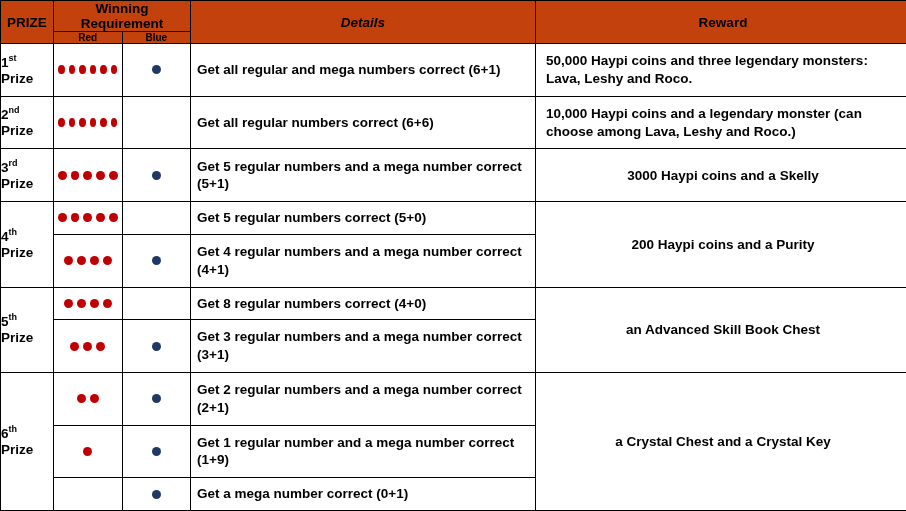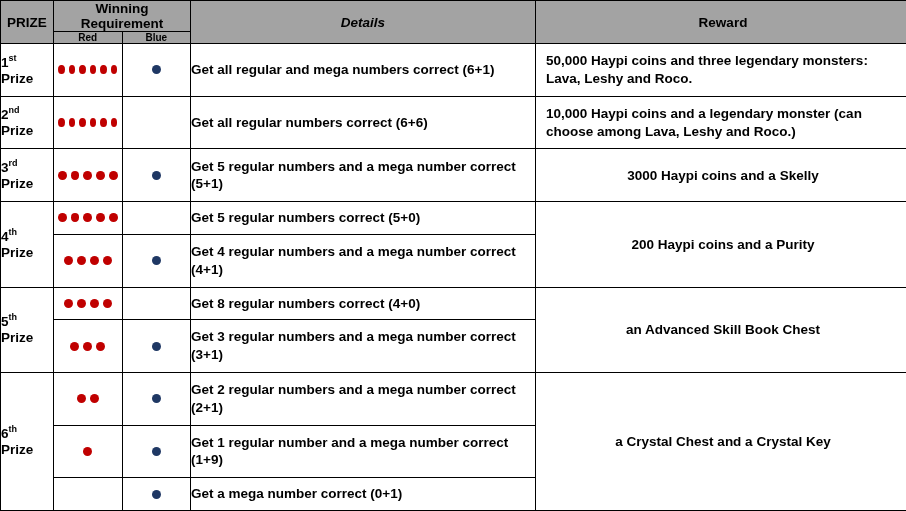--- a/index.html
+++ b/index.html
@@ -19,21 +19,21 @@
     height: 511px;
     table-layout: fixed;
   }
   .prize-table td, .prize-table th {
     border: 1px solid #000000;
     padding: 0;
     vertical-align: middle;
   }
   
   thead th {
-    background: #a3a3a3;
+    background: #c2410c;
     font-weight: bold;
     font-size: 13.5px;
     color: #000000;
     text-align: center;
   }
   th.prize-head { width: 52px; }
   th.winreq-head { width: 136px; }
   th.red-head, th.blue-head { width: 68px; font-size: 10px; }
   th.details-head { width: 344px; font-style: italic; }
   th.reward-head { width: 374px; }
@@ -70,21 +70,21 @@
   }
   .dot.red { background: #c00000; }
   .dot.blue { background: #1f3864; }
 
   
   td.details-cell {
     text-align: left;
     font-weight: bold;
     font-size: 13.5px;
     line-height: 1.3;
-    padding: 5px 6px 5px 0;
+    padding: 5px 6px 5px 6px;
     color: #000000;
   }
   
   td.reward-cell {
     text-align: center;
     font-weight: bold;
     font-size: 13.5px;
     line-height: 1.3;
     padding: 5px 8px;
     color: #000000;

